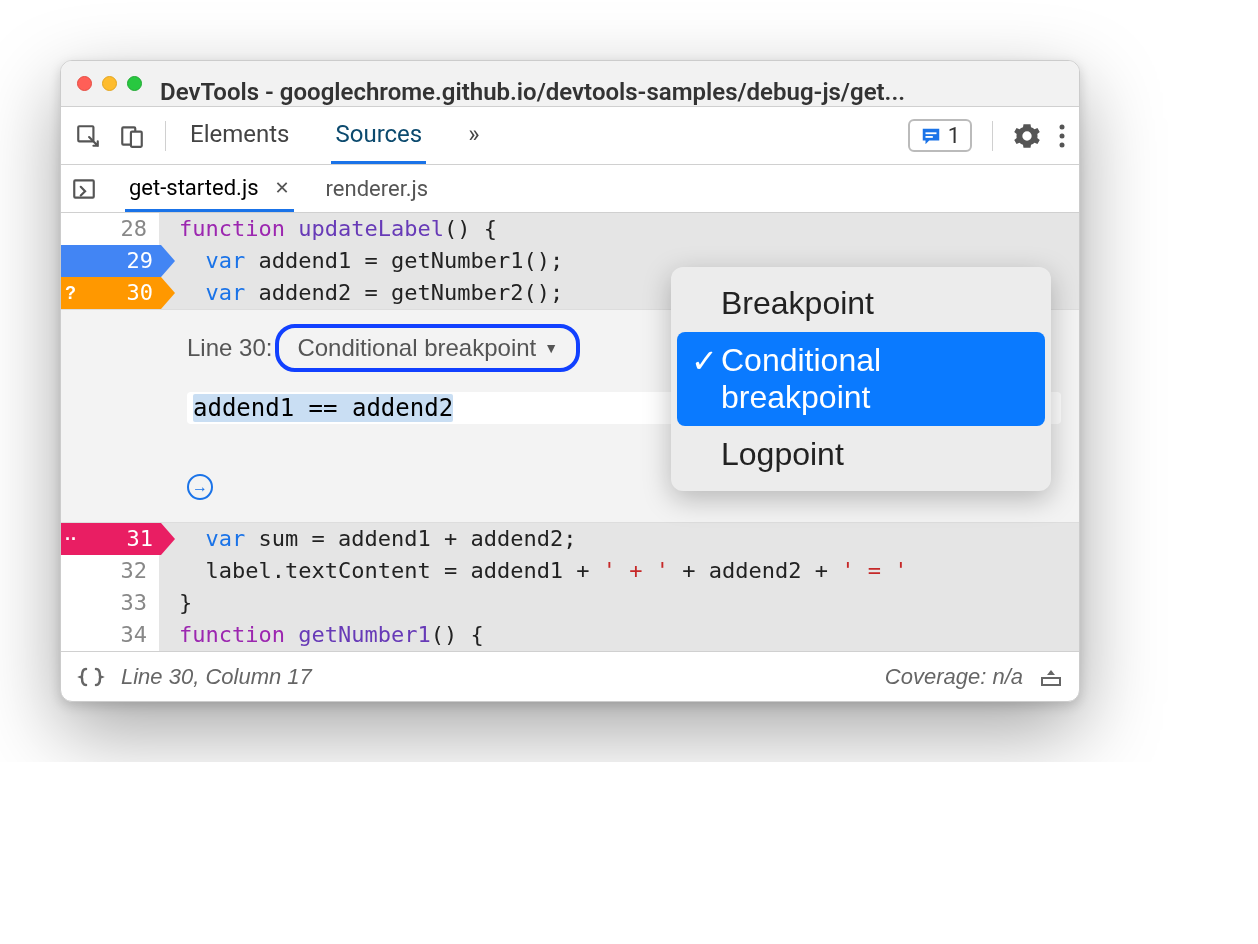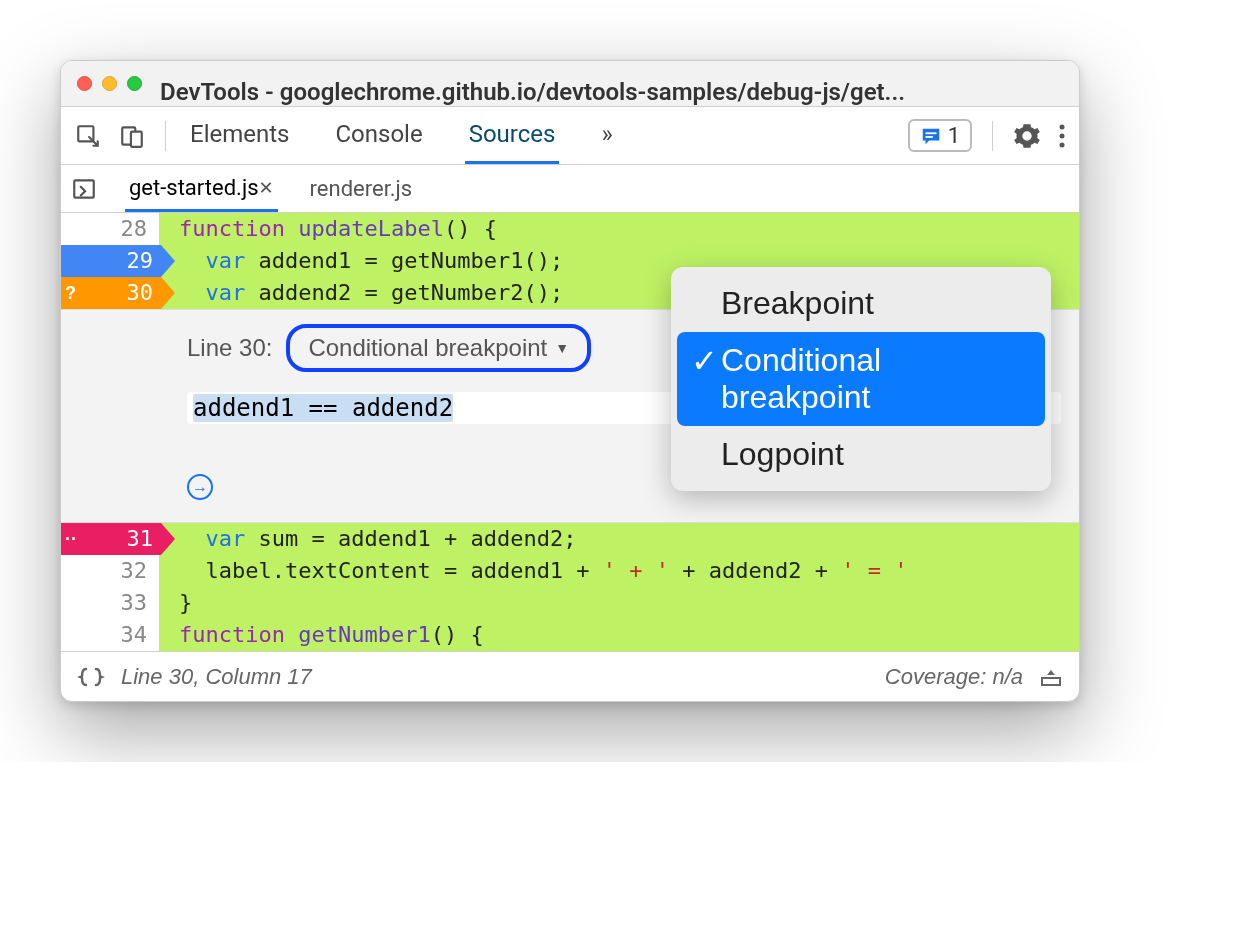--- a/index.html
+++ b/index.html
@@ -70,26 +70,26 @@
     height: 48px;
     border-bottom: 1px solid #d0d0d0;
     display: flex;
     align-items: center;
     padding: 0 10px;
     gap: 28px;
     font-size: 22px;
     color: #555;
   }
   .file-sidebar-toggle { display:flex; align-items:center; color:#555; cursor:pointer; }
-  .filetab { display: flex; align-items: center; gap: 0; cursor: pointer; padding: 0 4px; height: 100%; }
+  .filetab { display: flex; align-items: center; gap: 16px; cursor: pointer; padding: 0 4px; height: 100%; }
   .filetab.active { border-bottom: 3px solid #1a73e8; color: #000; }
   .filetab .close { font-size: 18px; color: #555; }
 
   
-  .code-area { position: relative; font-family: ui-monospace, Menlo, Consolas, monospace; font-size: 22px; background:#bef264; }
+  .code-area { position: relative; font-family: ui-monospace, Menlo, Consolas, monospace; font-size: 22px; background:#e5e5e5; }
   .code-line { display: flex; align-items: stretch; line-height: 32px; height: 32px; }
   .gutter {
     width: 98px;
     text-align: right;
     padding-right: 12px;
     color: #888;
     background: #fff;
     position: relative;
     flex-shrink: 0;
   }
@@ -126,21 +126,21 @@
   .fn-name   { color: #673ab7; }
   .str-red   { color: #c62828; }
 
   
   .bp-editor {
     background: #f3f3f3;
     border-top: 1px solid #ddd;
     border-bottom: 1px solid #ddd;
     padding: 14px 18px 22px 126px;
   }
-  .bp-row1 { display:flex; align-items:center; gap: 14px; font-size: 24px; font-family: -apple-system, sans-serif; color:#555; }
+  .bp-row1 { display:flex; align-items:center; gap: 3px; font-size: 24px; font-family: -apple-system, sans-serif; color:#555; }
   .bp-type-select {
     border: 4px solid #1140ff;
     border-radius: 20px;
     padding: 6px 18px;
     display:flex; align-items:center; gap: 8px;
     background:#f3f3f3;
     cursor:pointer;
   }
   .bp-type-select .tri { font-size: 14px; color:#555; }
   .bp-expr {
@@ -234,21 +234,20 @@
     </div>
     <div class="icon-btn">
       <svg width="26" height="26" viewBox="0 0 24 24" fill="none" stroke="currentColor" stroke-width="2">
         <rect x="3" y="4" width="12" height="16" rx="1"></rect>
         <rect x="11" y="8" width="10" height="14" rx="1" fill="#fff"></rect>
       </svg>
     </div>
     <div class="divider"></div>
     <div class="tabs">
       <div class="tab">Elements</div>
-      <div class="tab">Console</div>
       <div class="tab active">Sources</div>
       <div class="tab">»</div>
     </div>
     <div class="spacer"></div>
     <div class="issues-badge">
       <svg width="22" height="22" viewBox="0 0 24 24" fill="#1a73e8">
         <path d="M3 4 h18 v13 h-11 l-4 4 v-4 h-3 z"></path>
         <rect x="6" y="8" width="12" height="2" fill="#fff"></rect>
         <rect x="6" y="12" width="8" height="2" fill="#fff"></rect>
       </svg>

